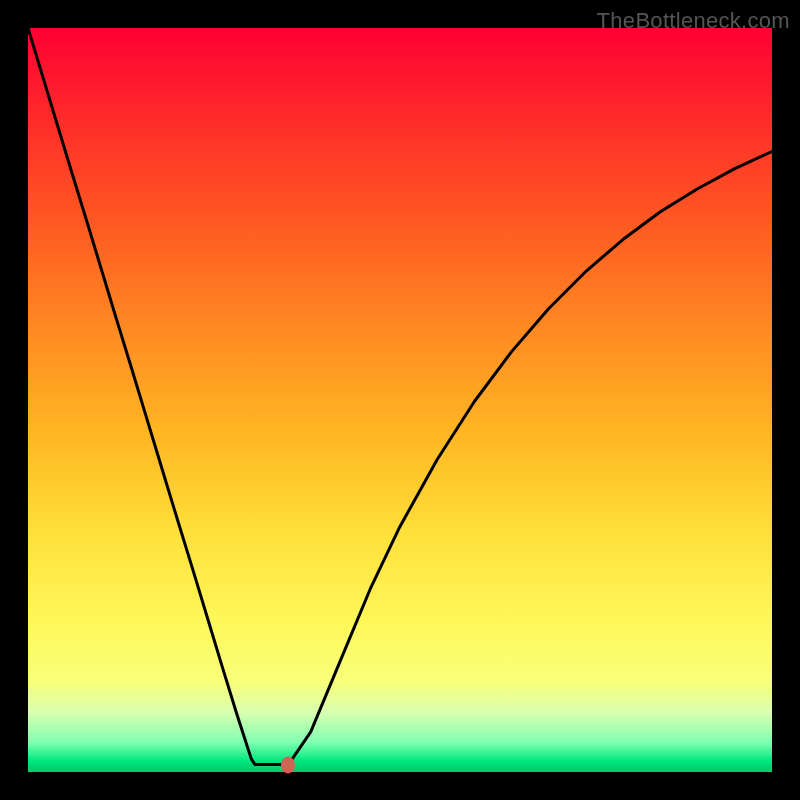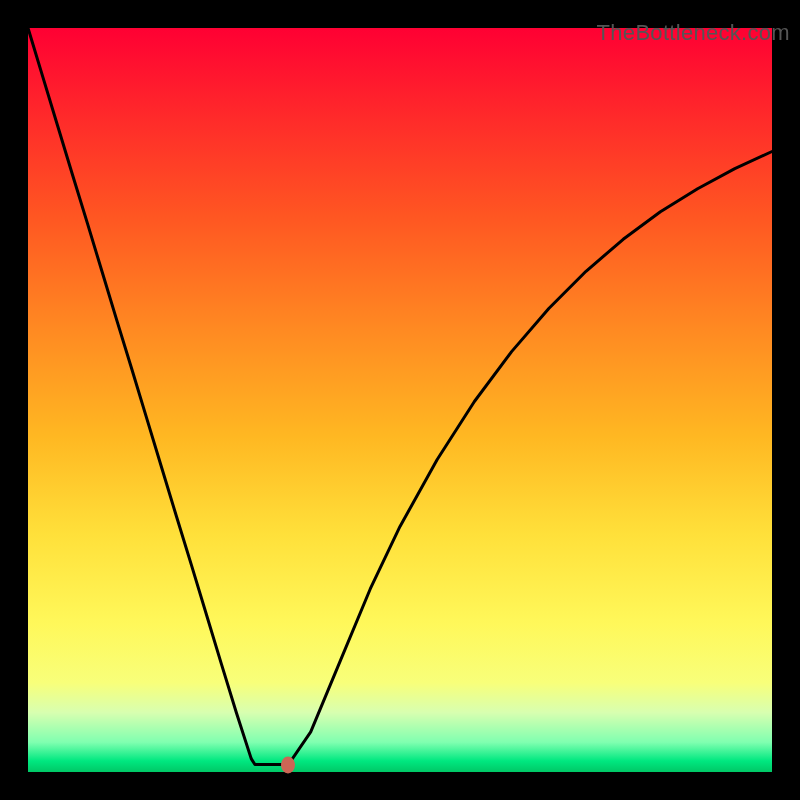--- a/index.html
+++ b/index.html
@@ -12,21 +12,21 @@
     overflow: hidden;
   }
   .frame {
     position: relative;
     width: 800px;
     height: 800px;
     background: #000;
   }
   .watermark {
     position: absolute;
-    top: 20px;
+    top: 8px;
     right: 10px;
     color: #555;
     font-size: 22px;
     font-weight: 500;
     letter-spacing: 0.3px;
     z-index: 5;
   }
   .plot {
     position: absolute;
     left: 28px;

